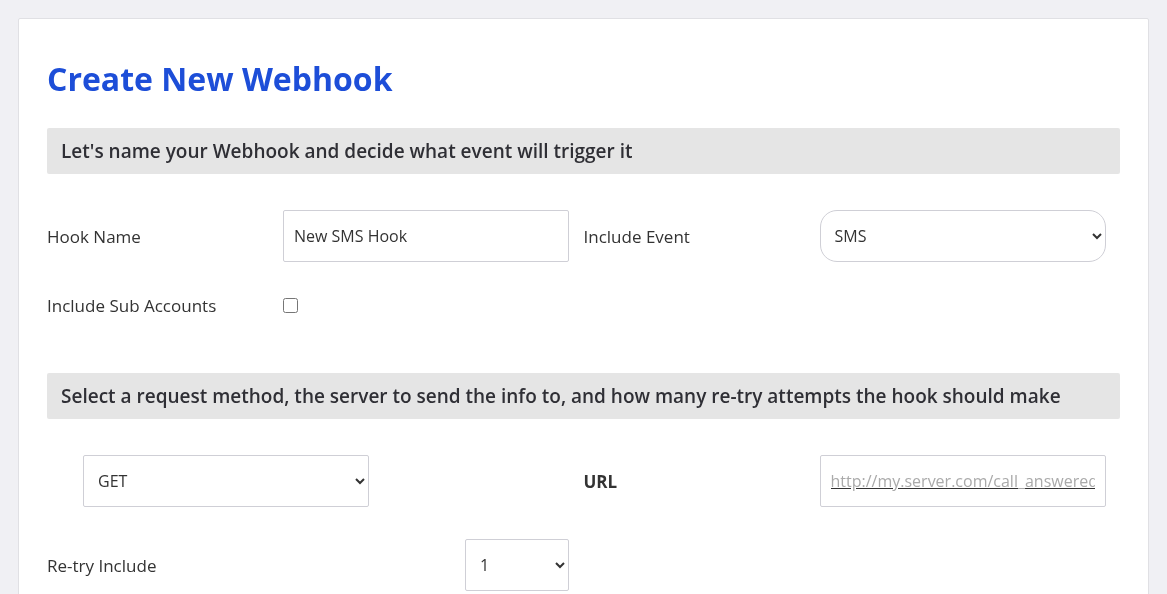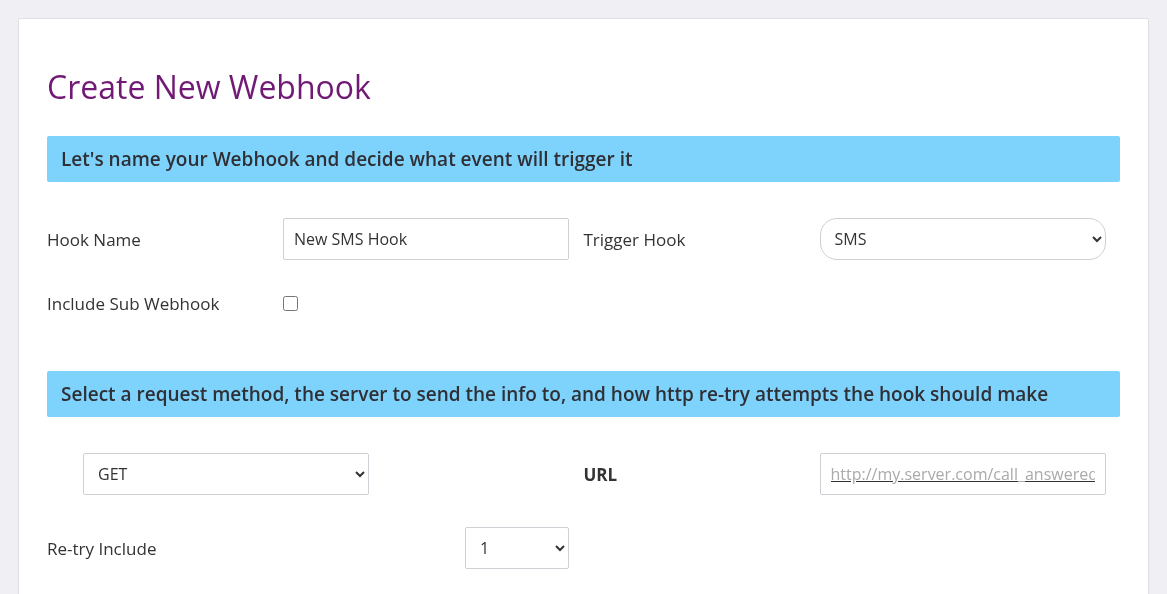--- a/index.html
+++ b/index.html
@@ -19,27 +19,27 @@
       border-radius: 2px;
       margin: 18px;
       padding: 0;
       min-height: 558px;
     }
     .panel-body {
       padding: 24px 28px;
     }
     .page-title {
       font-size: 32px;
-      font-weight: 400;
-      color: #701a75;
+      font-weight: 700;
+      color: #1d4ed8;
       margin-bottom: 28px;
-      margin-top: 22px;
+      margin-top: 14px;
     }
     .section-header {
-      background: #7dd3fc;
+      background: #e5e5e5;
       padding: 10px 14px;
       font-size: 19px;
       font-weight: 600;
       color: #2f2f35;
       margin-bottom: 36px;
       border-radius: 2px;
     }
     .section-block {
       margin-bottom: 56px;
     }
@@ -66,21 +66,21 @@
     }
     input[type="text"],
     select {
       font-family: inherit;
       font-size: 16px;
       color: #333;
       padding: 6px 10px;
       border: 1px solid #cfcfd6;
       border-radius: 2px;
       background: #fff;
-      height: 42px;
+      height: 52px;
     }
     input[type="text"]::placeholder {
       color: #aaa;
     }
     .input-hookname {
       width: 286px;
     }
     .select-trigger {
       width: 286px;
       border-radius: 17px;
@@ -121,37 +121,37 @@
 
     <div class="section-block">
       <div class="section-header">Let's name your Webhook and decide what event will trigger it</div>
 
       <div class="form-row">
         <div class="form-cell">
           <label class="form-label">Hook Name</label>
           <input type="text" class="input-hookname" value="New SMS Hook" style="">
         </div>
         <div class="form-cell">
-          <label class="form-label">Trigger Hook</label>
+          <label class="form-label">Include Event</label>
           <select class="select-trigger">
             <option>SMS</option>
           </select>
         </div>
       </div>
 
       <div class="form-row">
         <div class="form-cell">
-          <label class="form-label">Include Sub Webhook</label>
+          <label class="form-label">Include Sub Accounts</label>
           <input type="checkbox" style="">
         </div>
       </div>
     </div>
 
     <div class="section-block">
-      <div class="section-header">Select a request method, the server to send the info to, and how http re-try attempts the hook should make</div>
+      <div class="section-header">Select a request method, the server to send the info to, and how many re-try attempts the hook should make</div>
 
       <div class="form-row">
         <div class="form-cell">
           <select class="select-request-type">
             <option>GET</option>
           </select>
         </div>
         <div class="form-cell">
           <label class="form-label form-label-url">URL</label>
           <input type="text" class="input-url" placeholder="http://my.server.com/call_answered" style="">

